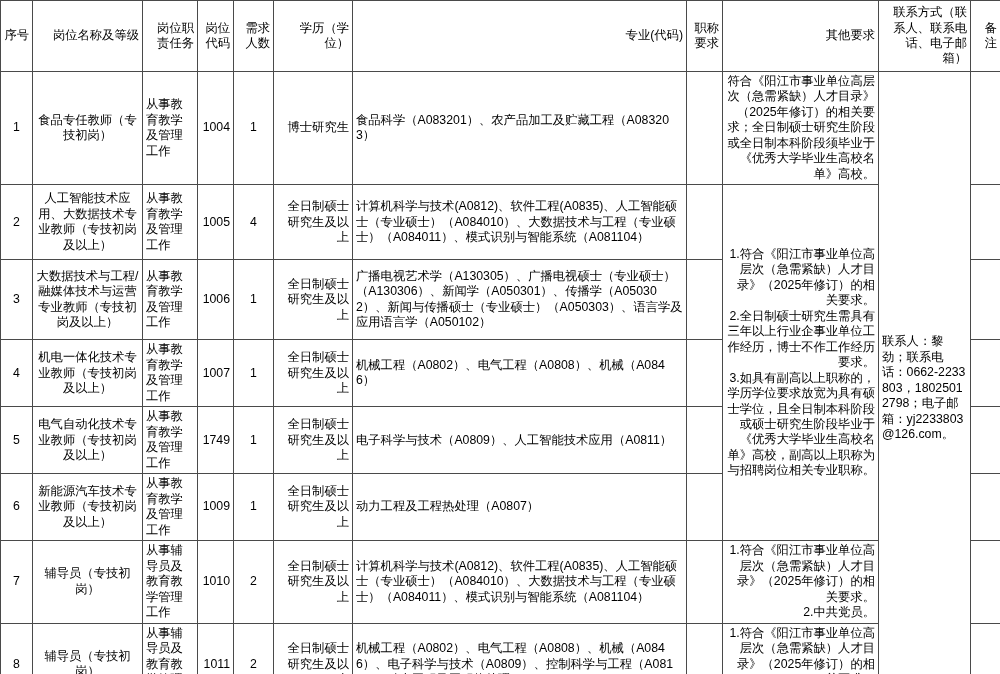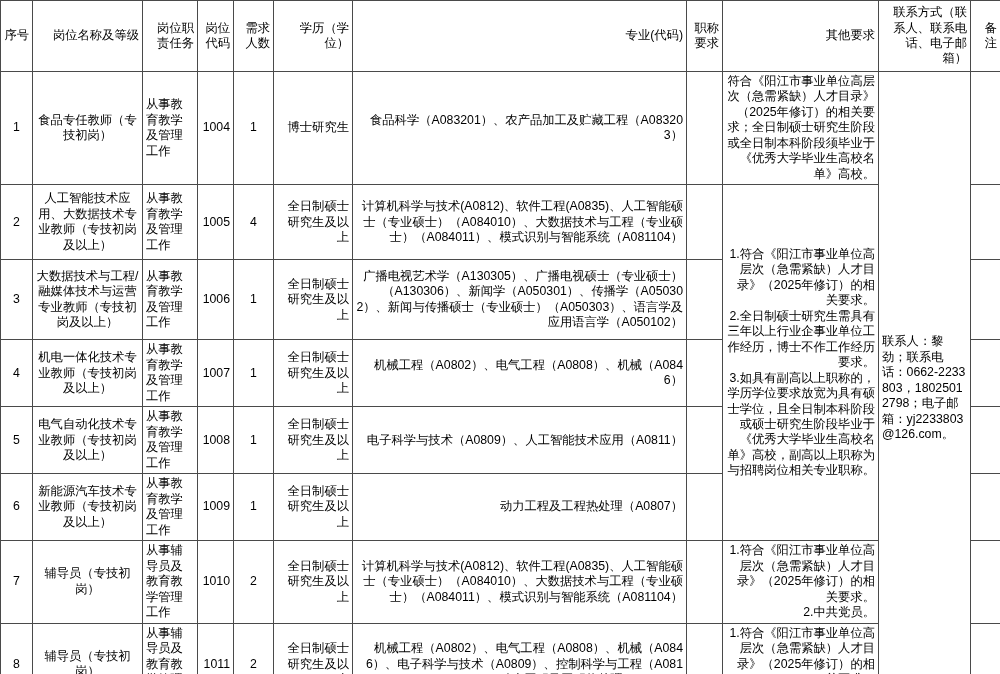--- a/index.html
+++ b/index.html
@@ -54,21 +54,21 @@
     font-size: 12.8px;
     line-height: 1.22;
     height: 66px;
   }
   td.c-idx { text-align: center; vertical-align: middle; font-size: 12px; }
   td.c-name { text-align: center; vertical-align: middle; }
   td.c-duty { text-align: left; vertical-align: middle; }
   td.c-code { text-align: right; vertical-align: middle; font-size: 12px; }
   td.c-num  { text-align: center; vertical-align: middle; font-size: 12px; }
   td.c-edu  { text-align: right; vertical-align: middle; }
-  td.c-major{ text-align: right;   vertical-align: middle; padding-left: 5px; }
+  td.c-major{ text-align: left;   vertical-align: middle; padding-left: 5px; }
   td.c-title{ text-align: center; vertical-align: middle; }
   td.c-other{ text-align: right;   vertical-align: top; padding-left: 4px; padding-top: 4px; }
   td.c-other.mid { vertical-align: middle; }
   td.c-contact { text-align: left; vertical-align: middle; padding-left: 4px; }
   td.c-remark { text-align: center; vertical-align: middle; }
 </style>
 </head>
 <body>
 
 <div id="sheet">
@@ -155,21 +155,21 @@
         <td class="c-edu">全日制硕士研究生及以上</td>
         <td class="c-major">机械工程（A0802）、电气工程（A0808）、机械（A0846）</td>
         <td class="c-title"></td>
         <td class="c-remark"></td>
       </tr>
 
       <tr style="height:55px">
         <td class="c-idx">5</td>
         <td class="c-name">电气自动化技术专业教师（专技初岗及以上）</td>
         <td class="c-duty">从事教育教学及管理工作</td>
-        <td class="c-code">1008</td>
+        <td class="c-code">1749</td>
         <td class="c-num">1</td>
         <td class="c-edu">全日制硕士研究生及以上</td>
         <td class="c-major">电子科学与技术（A0809）、人工智能技术应用（A0811）</td>
         <td class="c-title"></td>
         <td class="c-remark"></td>
       </tr>
 
       <tr style="height:55px">
         <td class="c-idx">6</td>
         <td class="c-name">新能源汽车技术专业教师（专技初岗及以上）</td>

